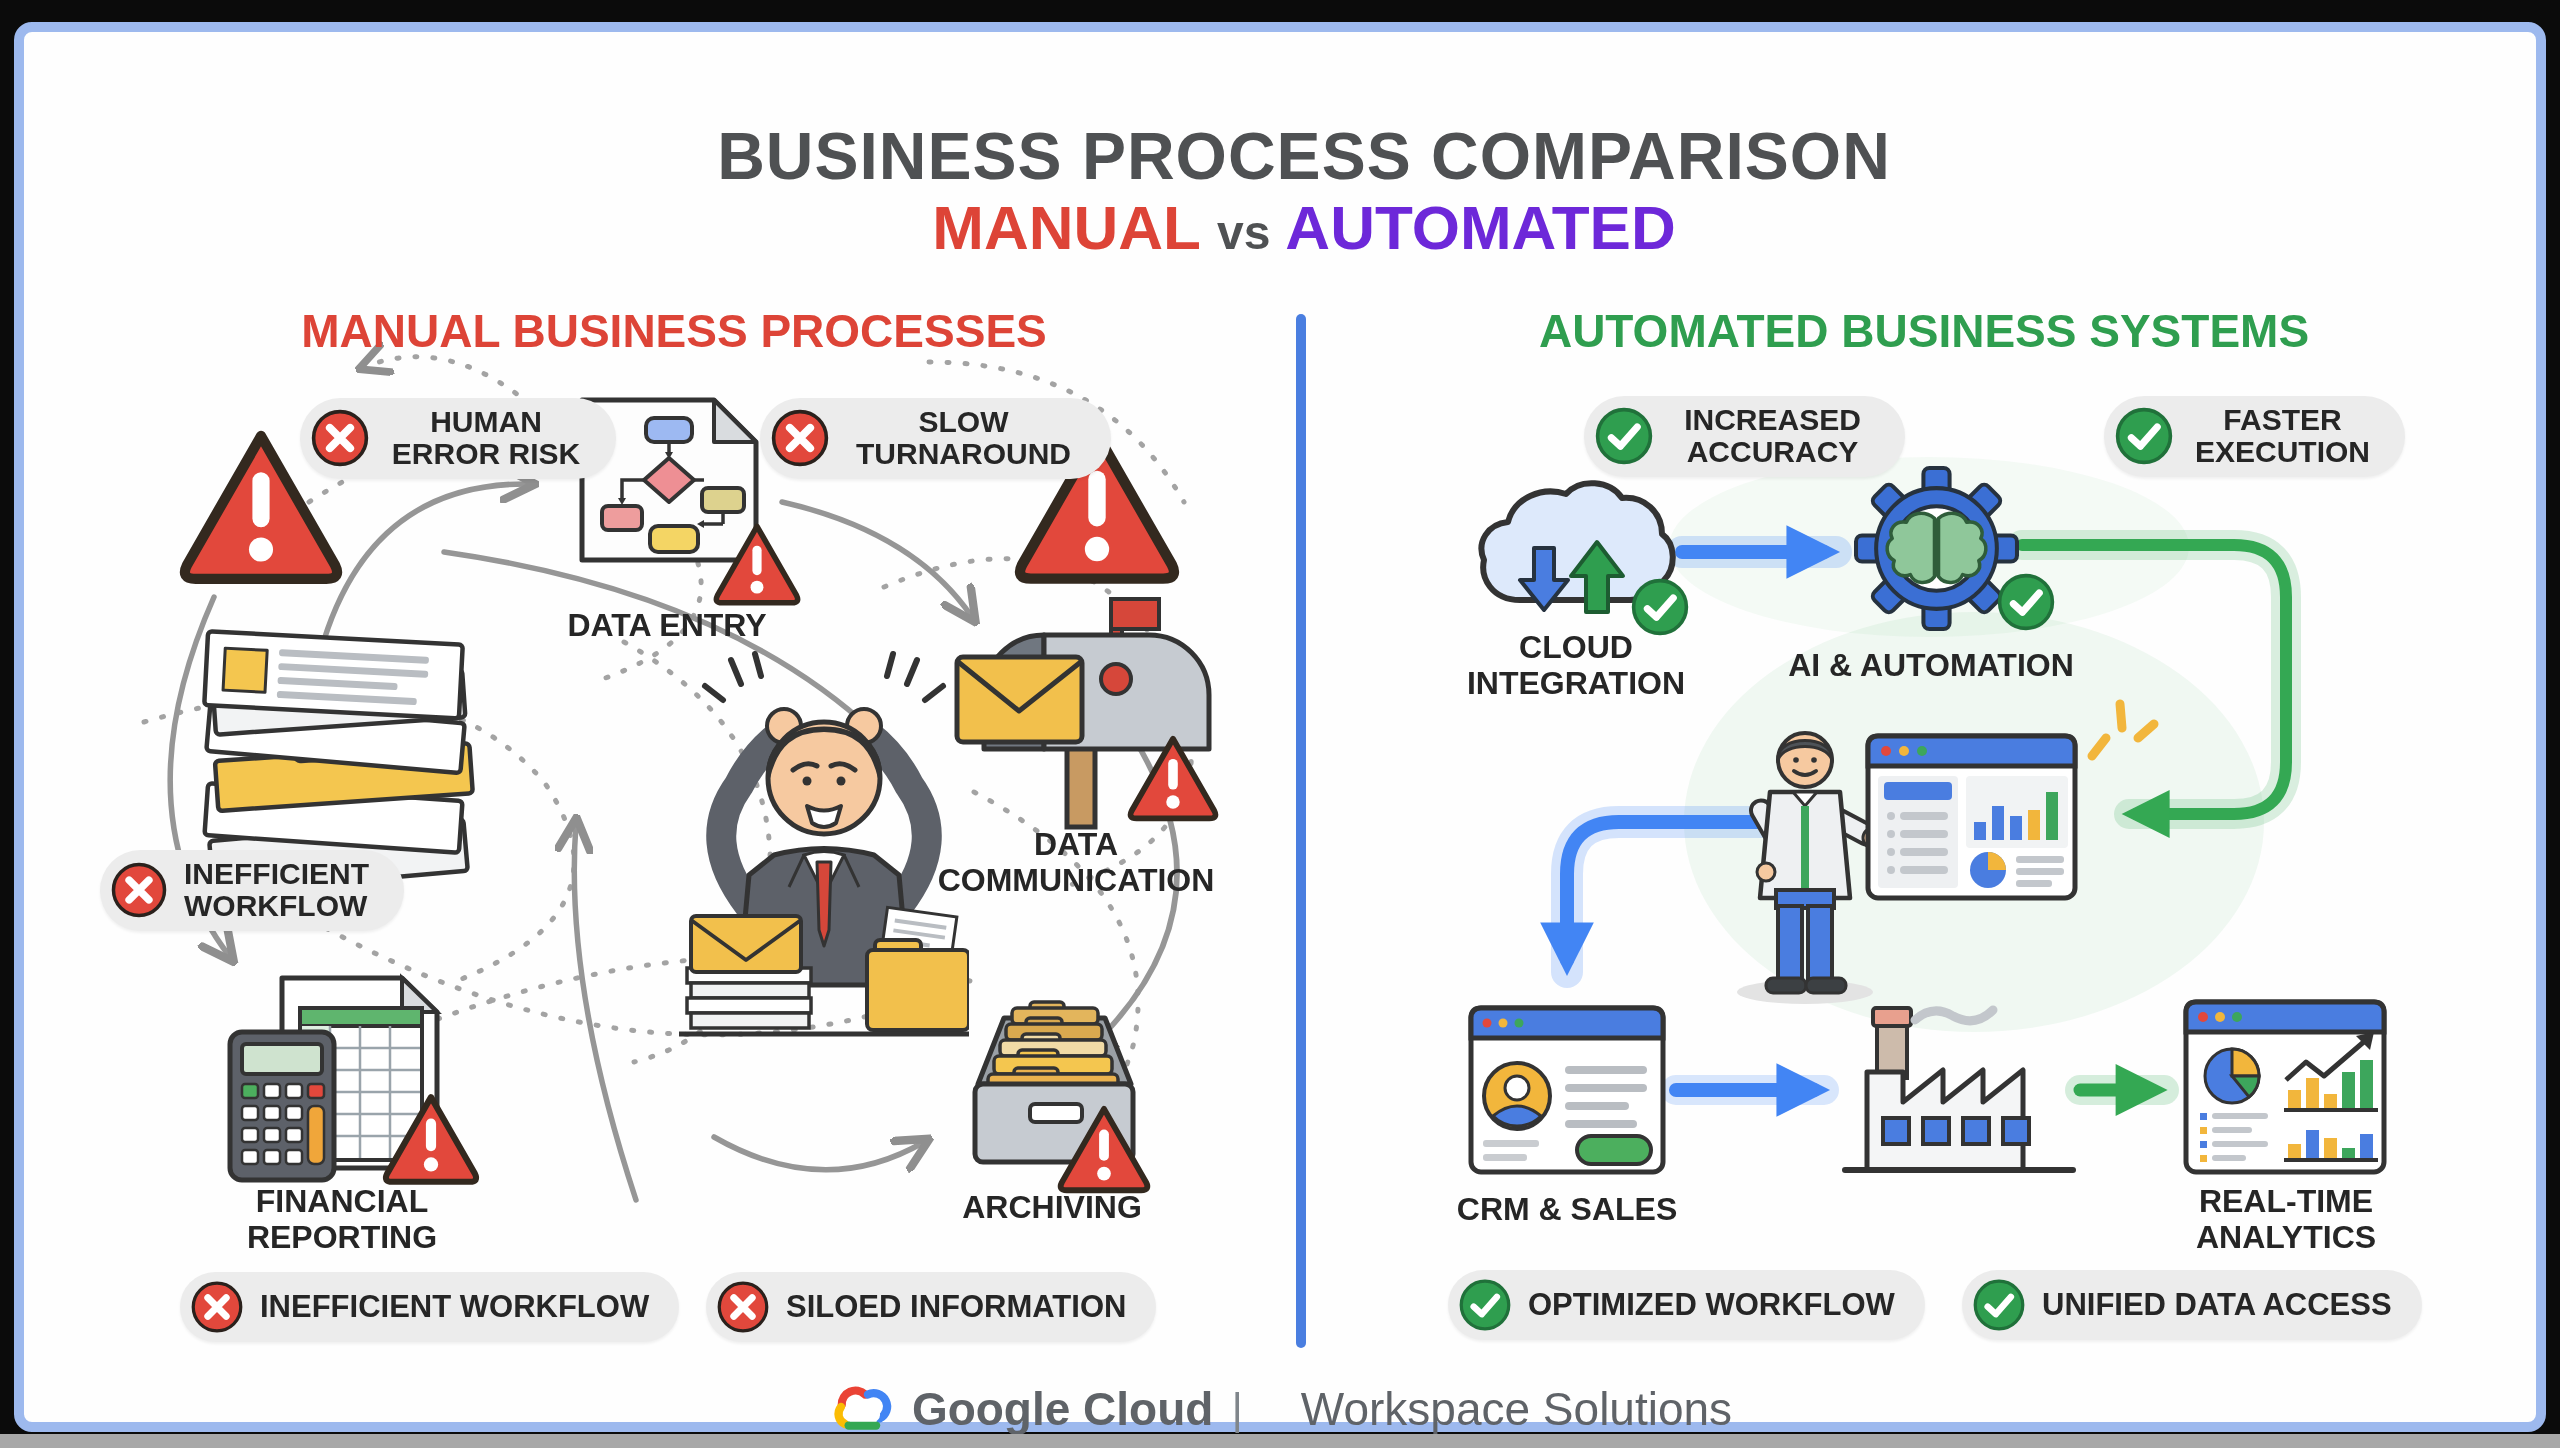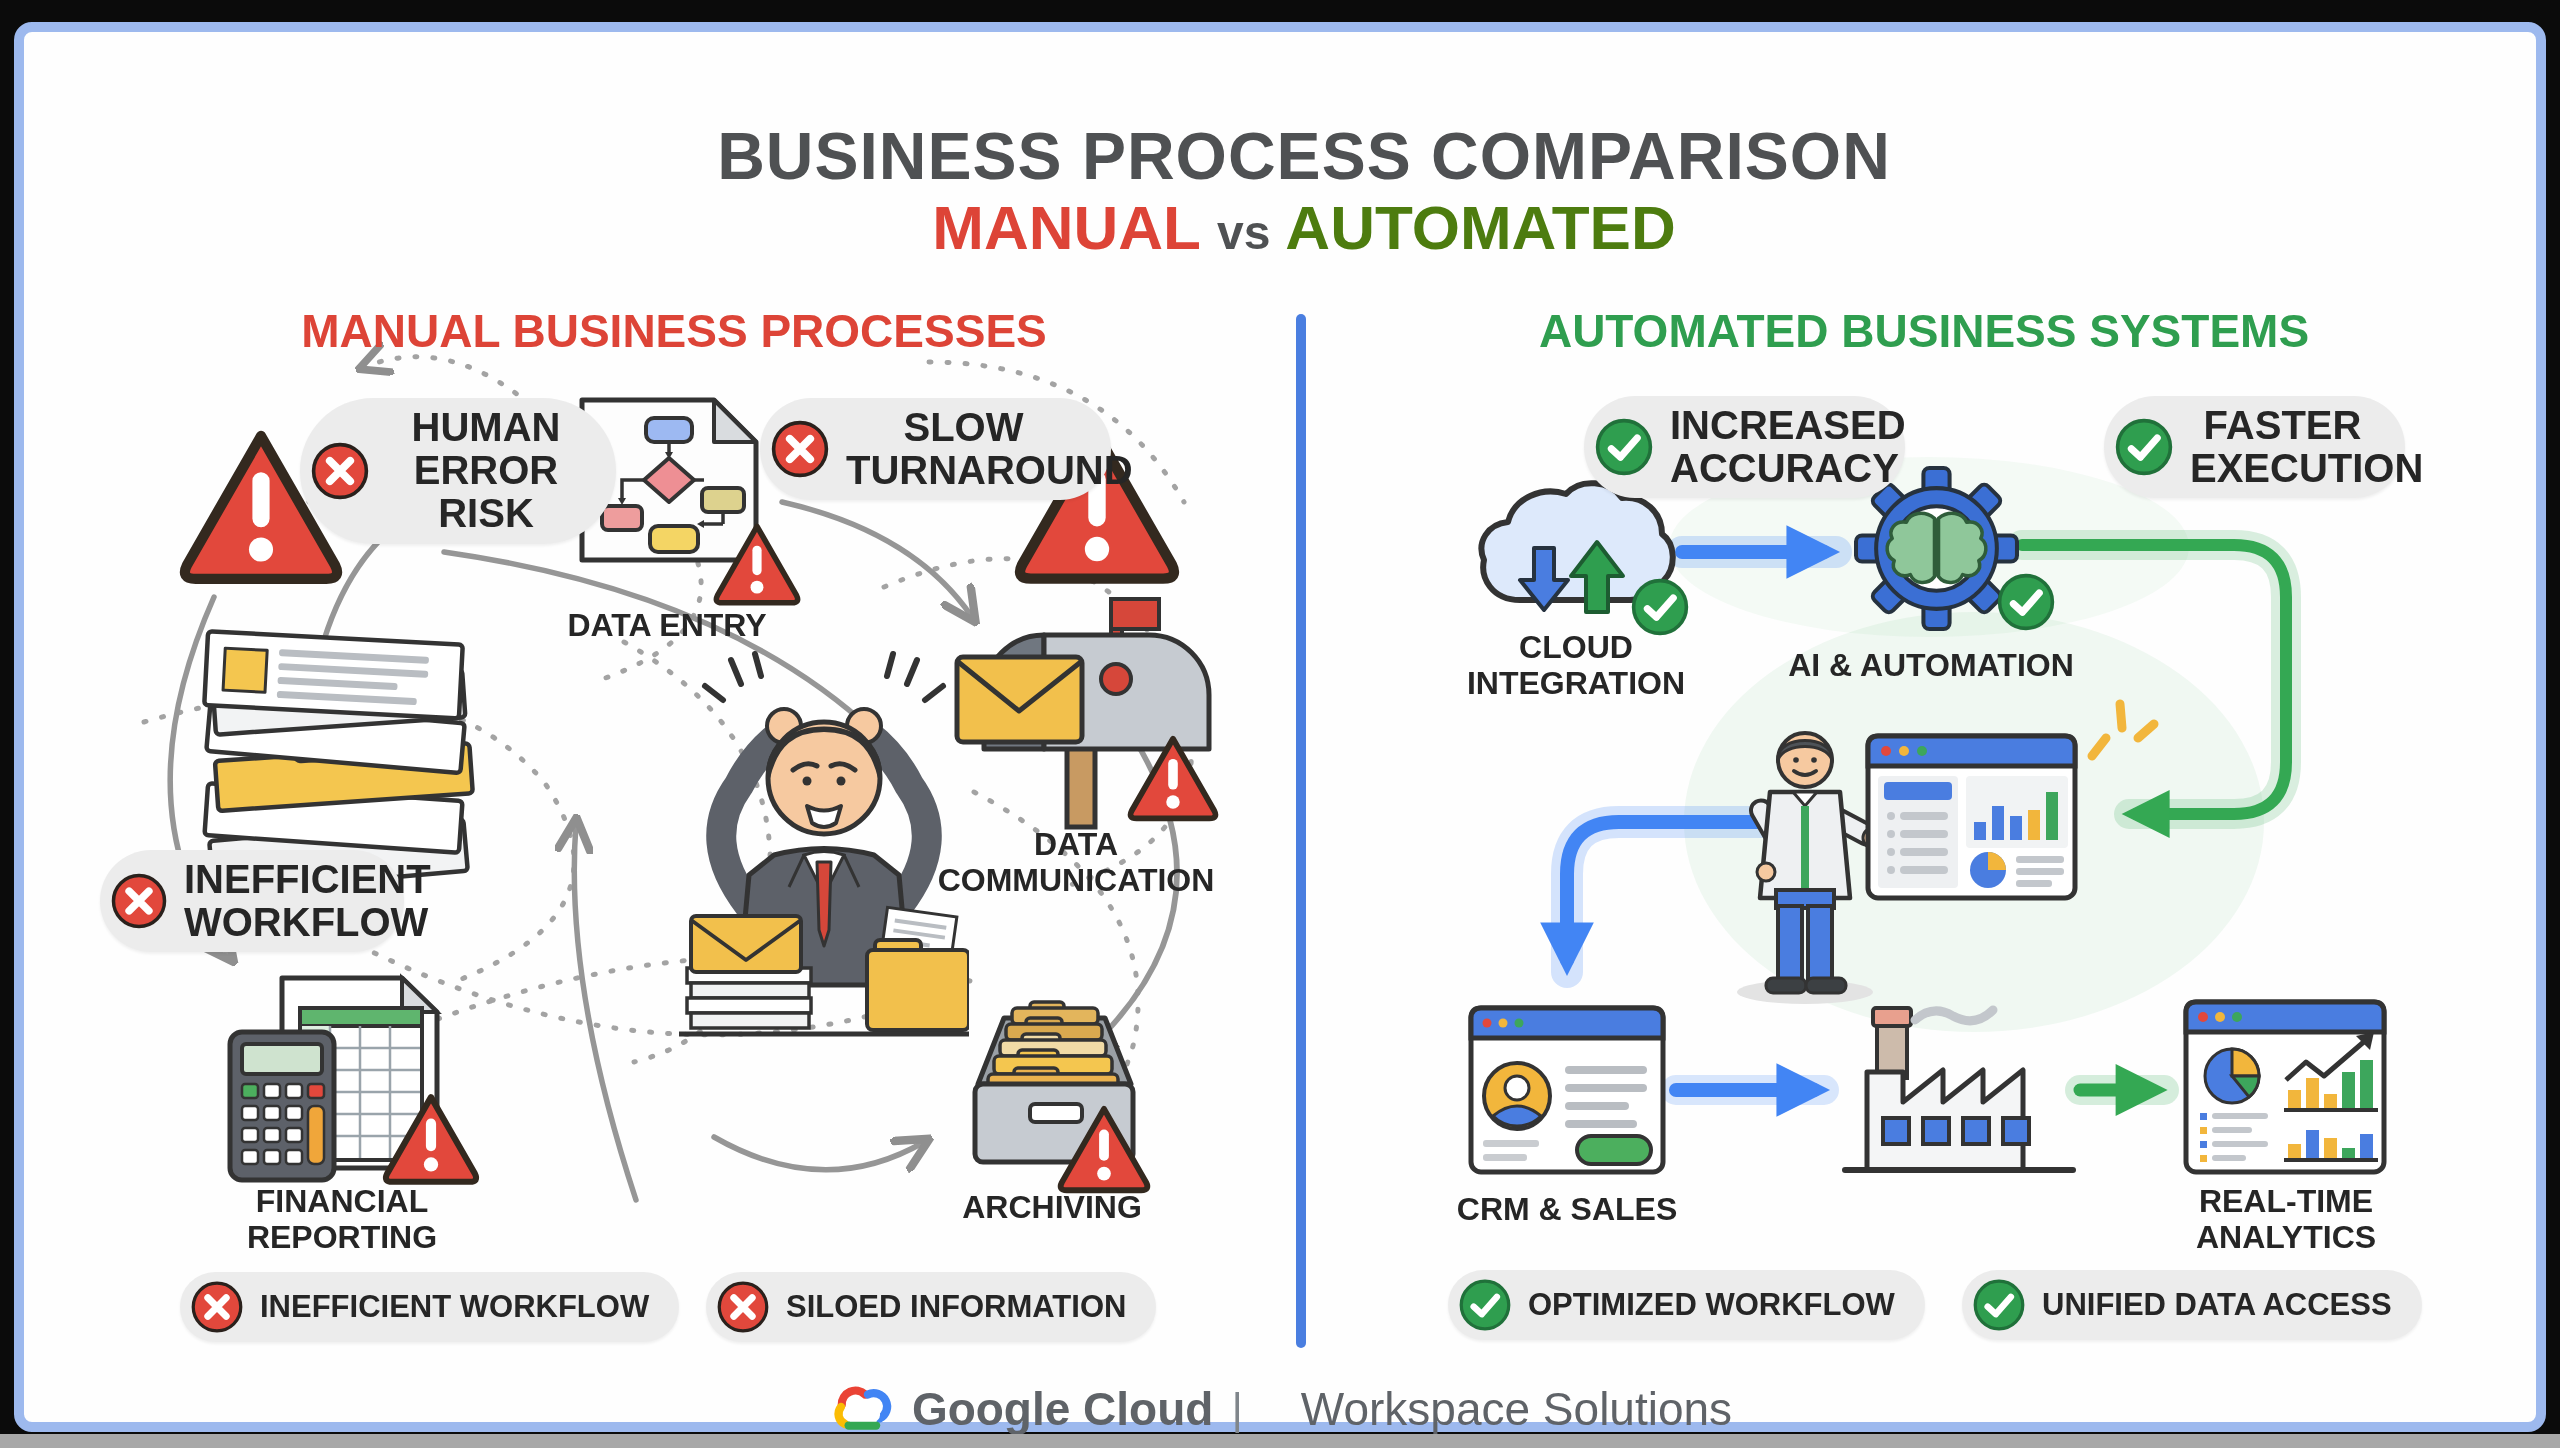--- a/index.html
+++ b/index.html
@@ -13,32 +13,32 @@
     background:#fefefe;border:10px solid #9db9ee;border-radius:18px;
   }
   .bottom-strip{position:absolute;left:0;right:0;bottom:0;height:14px;background:#a8a8a8;}
   .abs{position:absolute;}
   .ctr{transform:translateX(-50%);}
   
   .title1{left:1280px;top:86px;font-size:66px;font-weight:700;color:#4f5153;letter-spacing:1px;white-space:nowrap;}
   .title2{left:1280px;top:160px;font-size:62px;font-weight:700;white-space:nowrap;}
   .title2 .red{color:#dd4437;margin-top:40px;}
   .title2 .vs{color:#4f5153;font-size:48px;}
-  .title2 .green{color:#4d7c0f;}
+  .title2 .green{color:#6d28d9;}
   .sec-header{font-size:46px;font-weight:700;white-space:nowrap;top:272px;}
   .sec-header.manual{color:#dd4437;left:650px;}
   .sec-header.auto{color:#2f9e4f;left:1900px;}
   
   .pill{
     position:absolute;display:inline-flex;align-items:center;gap:16px;
     background:#ececec;border-radius:999px;padding:8px 30px 8px 10px;
     box-shadow:0 2px 3px rgba(0,0,0,0.06);
   }
   .pill .picon{flex:0 0 auto;display:block;}
-  .pill .ptext{font-weight:700;color:#262626;font-size:40px;line-height:1.08;text-align:center;}
+  .pill .ptext{font-weight:700;color:#262626;font-size:30px;line-height:1.08;text-align:center;}
   .pill.oneline .ptext{white-space:nowrap;font-size:31px;text-align:left;}
   
   .ilabel{position:absolute;font-weight:700;color:#262626;font-size:32px;line-height:1.12;text-align:center;}
   
   .divider{position:absolute;left:1272px;top:282px;width:10px;height:1034px;background:#4a7ee0;border-radius:6px;}
   
   .footer{position:absolute;left:0;top:1350px;width:100%;display:flex;justify-content:center;align-items:center;gap:18px;}
   .footer .brand{font-size:46px;color:#5f6368;font-weight:700;}
   .footer .sep{font-size:44px;color:#80868b;font-weight:400;}
   .footer .product{font-size:46px;color:#5f6368;font-weight:400;margin-left:40px;}

